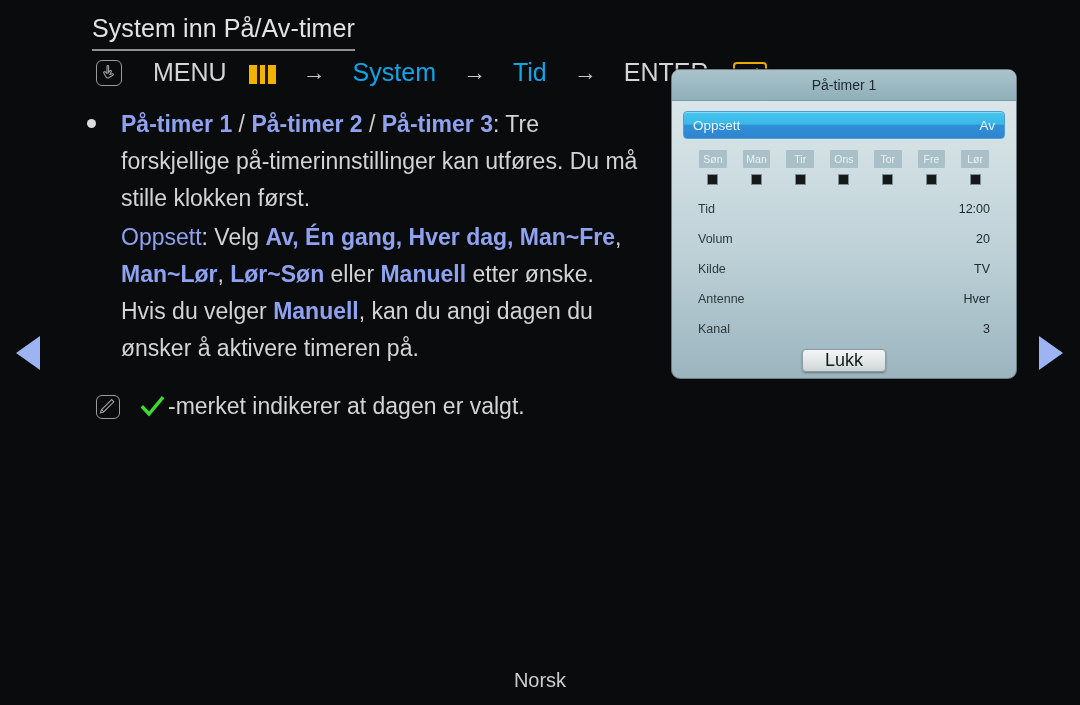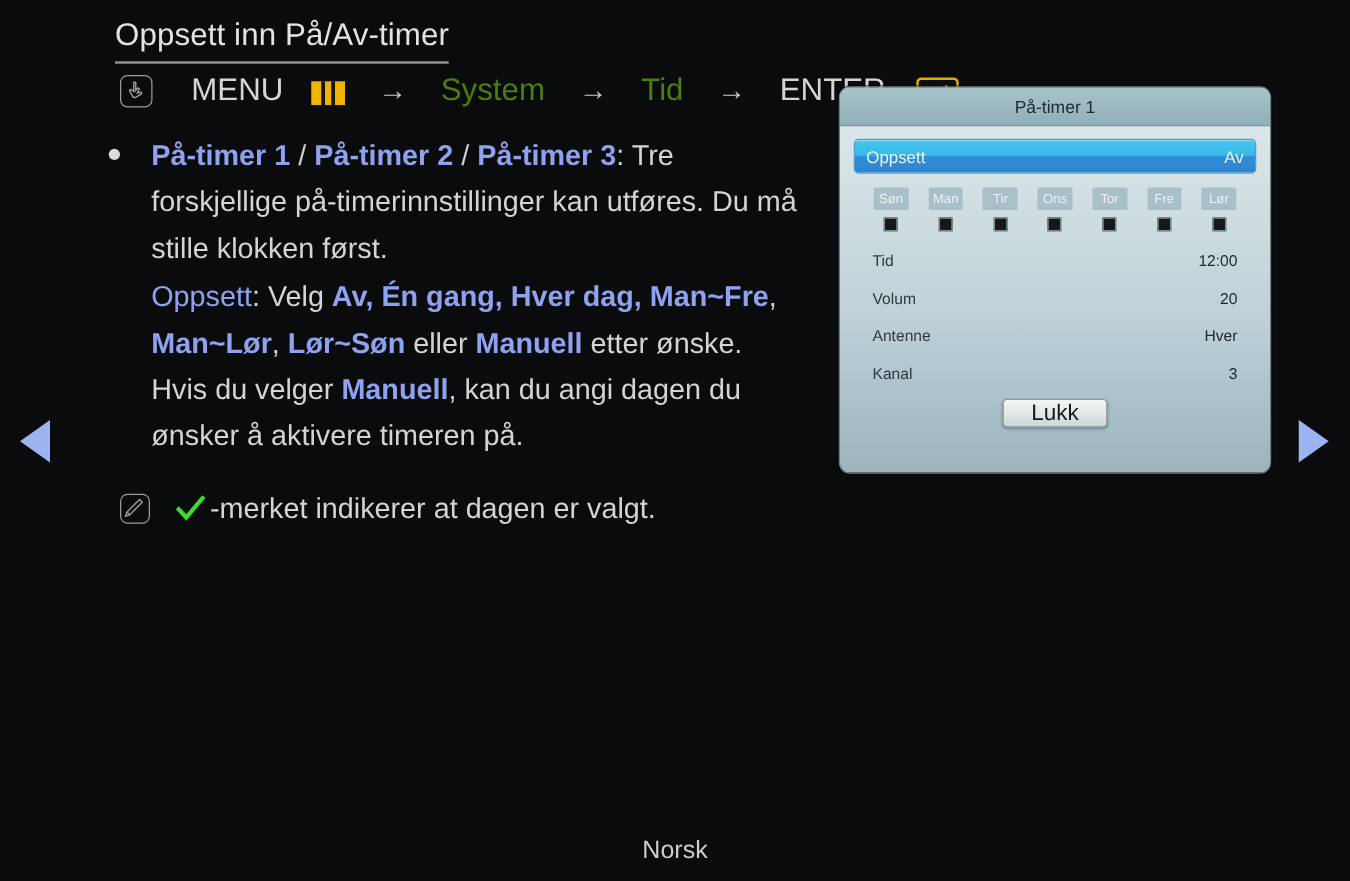--- a/index.html
+++ b/index.html
@@ -43,21 +43,21 @@
     position: absolute;
     left: 96px;
     top: 58px;
     display: flex;
     align-items: center;
     font-size: 25px;
     white-space: nowrap;
     gap: 20px;
   }
   .mp-gray { color: #d5d5d5; }
-  .mp-blue { color: #4d7c0f; }
+  .mp-blue { color: #0ea5e9; }
   .mp-arrow {
     color: #c9c9c9;
     margin: 0 7px;
     font-size: 23px;
   }
 
   
   .hand-icon {
     width: 24px;
     height: 24px;
@@ -297,21 +297,21 @@
     padding: 0 0;
     box-sizing: border-box;
     box-shadow: 0 1px 2px rgba(0,0,0,0.35);
   }
 </style>
 </head>
 <body>
 
 <div id="content">
 
-  <div id="page-title">Oppsett inn På/Av-timer</div>
+  <div id="page-title">System inn På/Av-timer</div>
 
   <div id="menu-path">
     <span class="hand-icon">
       <svg width="18" height="19" viewBox="0 0 18 19">
         <path d="M7 3.2c0-1 1.6-1 1.6 0v6.2l1.3-1.6c.7-.8 1.9 0 1.4 1l-1.4 2.6 2.4-.6c1-.3 1.5 1 .6 1.5l-4.1 2.4c-.9.5-2 .3-2.6-.5L3.8 10c-.6-.8.5-1.8 1.3-1.2l1.9 1.5z" fill="none" stroke="#a0a0a0" stroke-width="1.1"></path>
       </svg>
     </span>
     <span class="mp-gray">MENU</span>
     <span class="menu-bars"></span>
     <span class="mp-arrow">→</span>
@@ -405,20 +405,24 @@
     <div id="osd-rows">
         <div class="osd-row">
           <span class="osd-row-label">Tid</span>
           <span class="osd-row-value">12:00</span>
         </div>
         <div class="osd-row">
           <span class="osd-row-label">Volum</span>
           <span class="osd-row-value">20</span>
         </div>
         <div class="osd-row">
+          <span class="osd-row-label">Kilde</span>
+          <span class="osd-row-value">TV</span>
+        </div>
+        <div class="osd-row">
           <span class="osd-row-label">Antenne</span>
           <span class="osd-row-value">Hver</span>
         </div>
         <div class="osd-row">
           <span class="osd-row-label">Kanal</span>
           <span class="osd-row-value">3</span>
         </div>
       </div>
 
     <div id="osd-footer">

